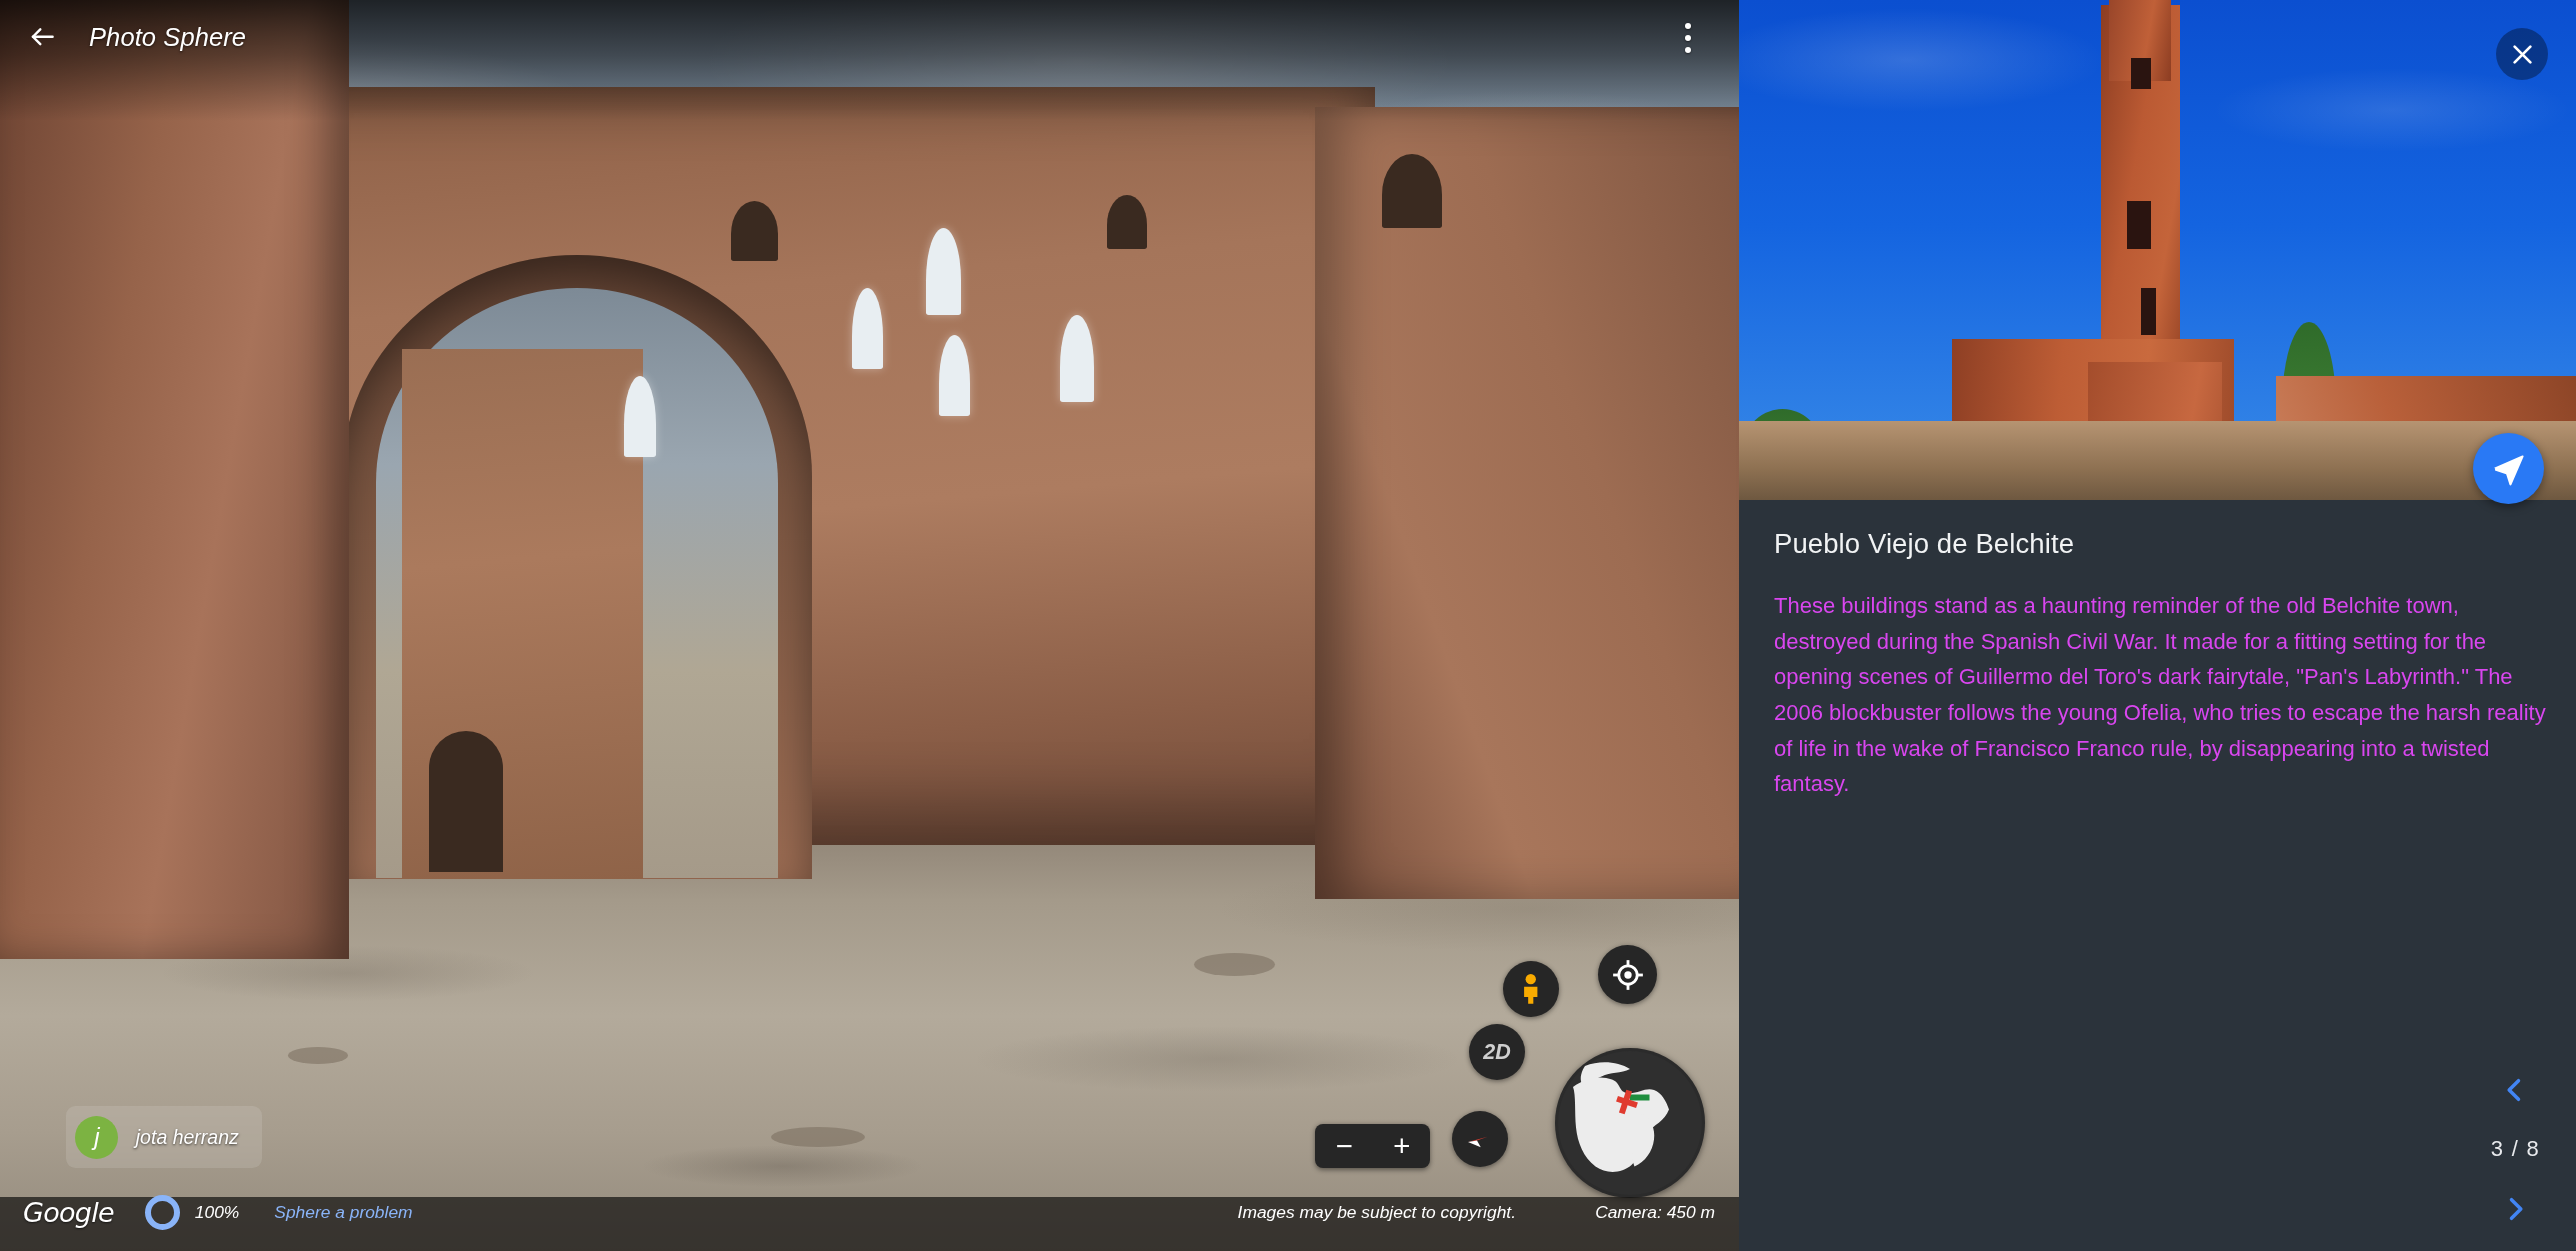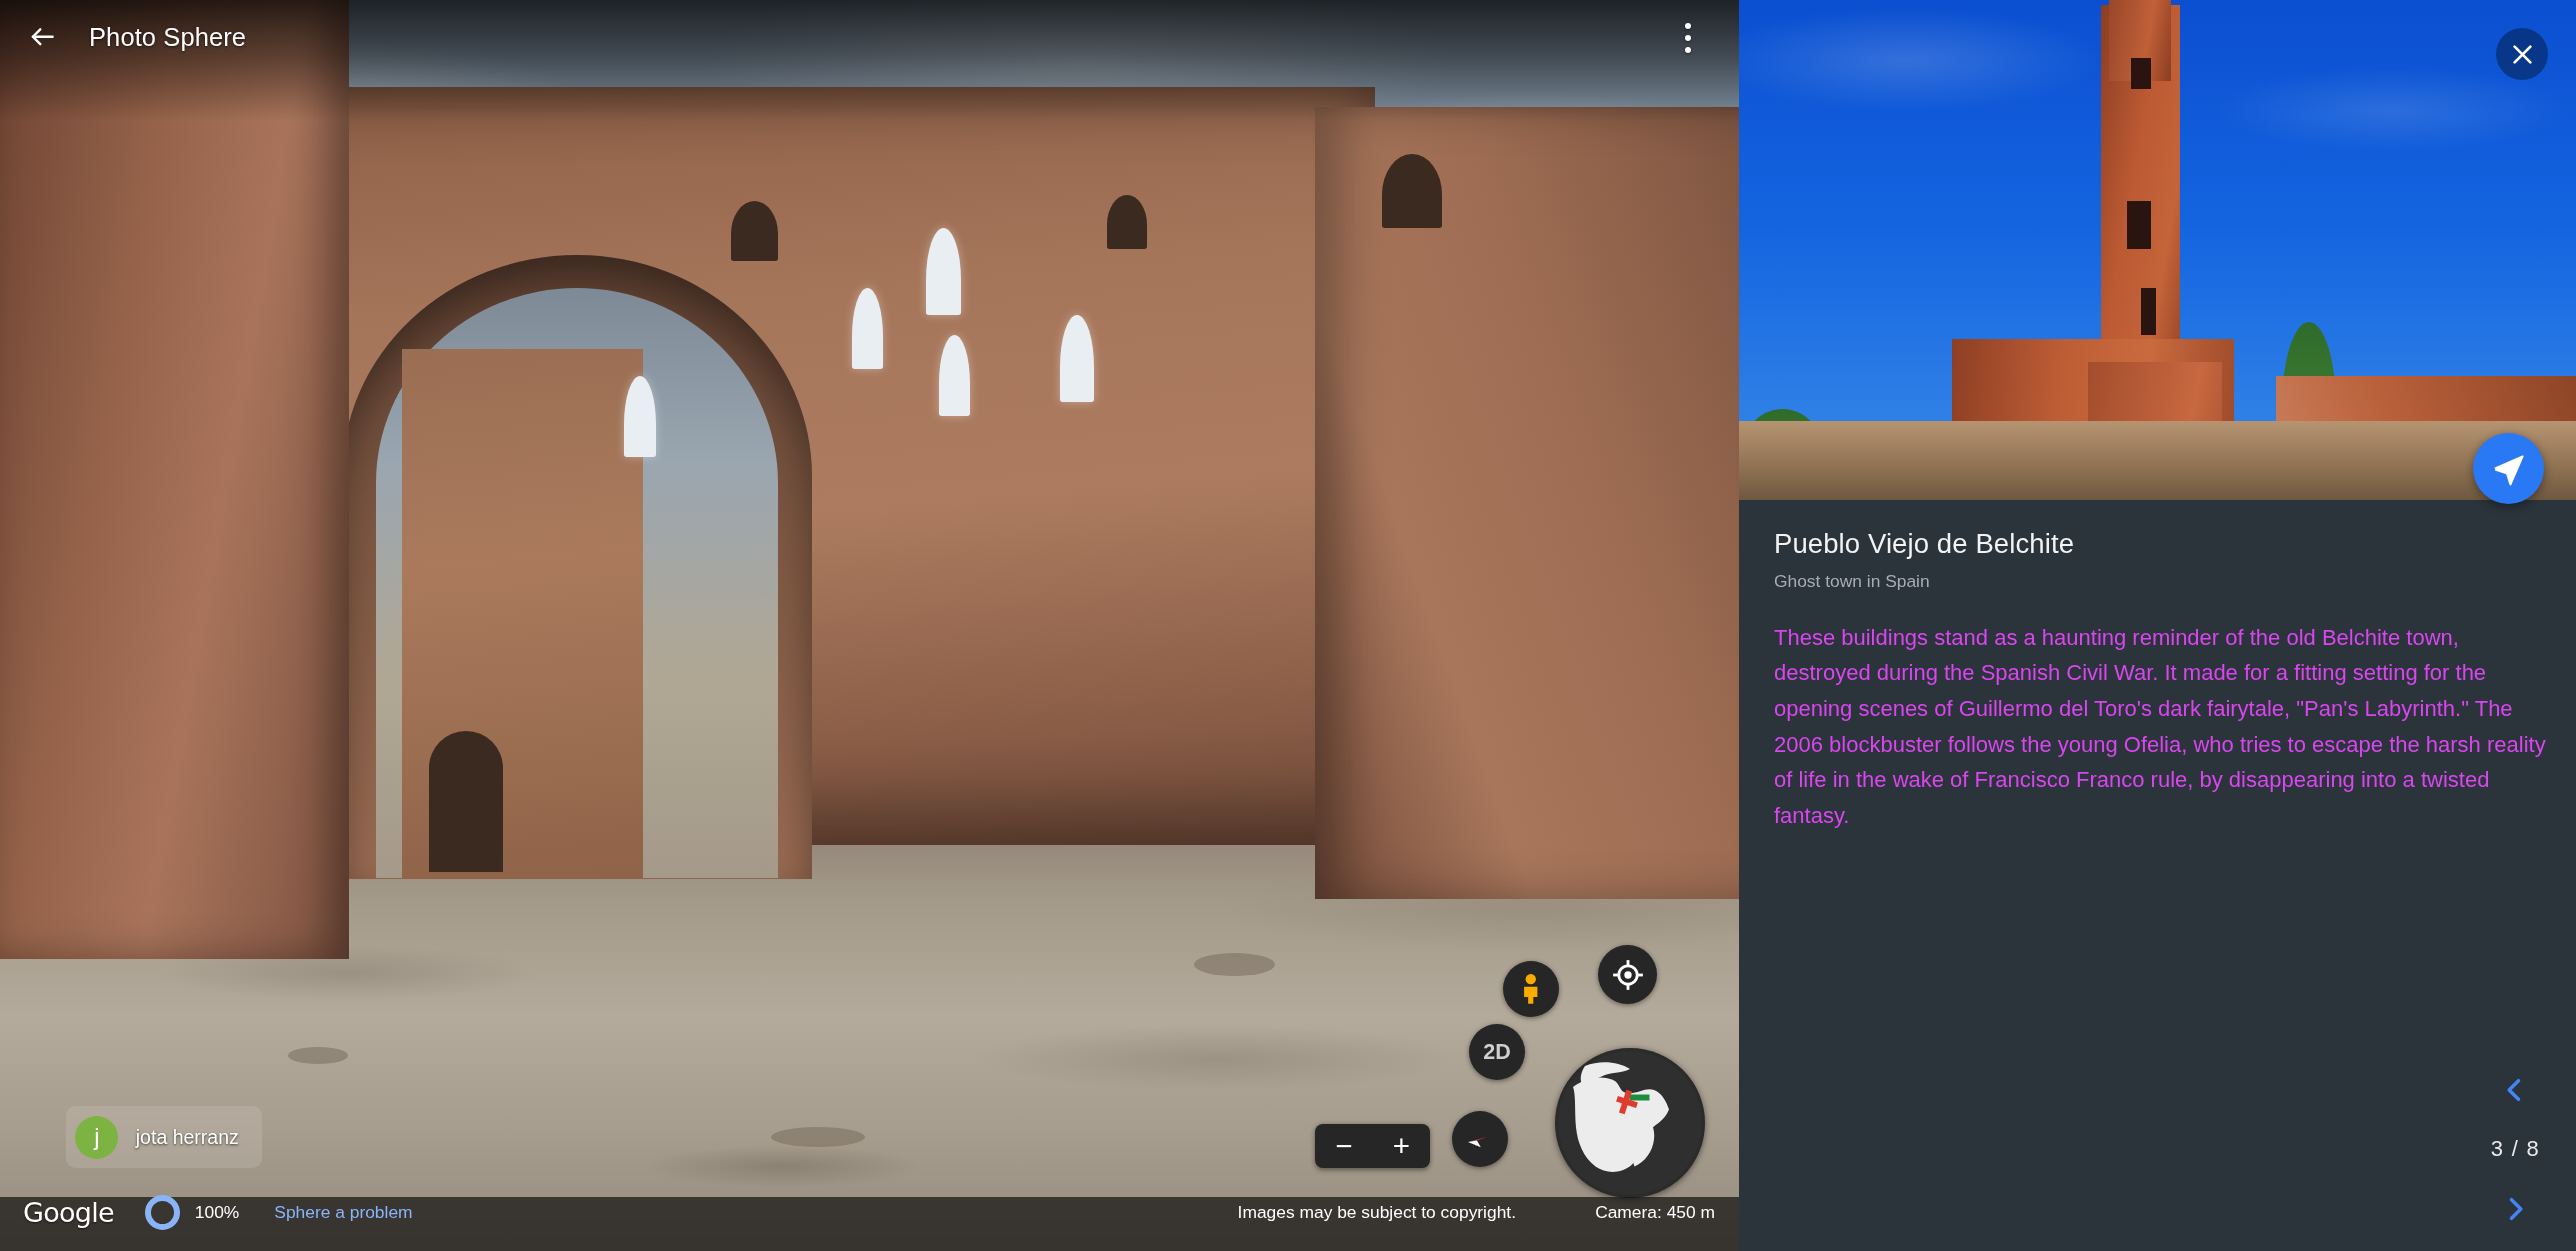--- a/index.html
+++ b/index.html
@@ -1,20 +1,20 @@
 <!DOCTYPE html>
 <html style="font-size:10.7px"><head>
 <meta charset="utf-8">
 <style>
   html,body{margin:0;padding:0;background:#000;}
   body{width:2576px;height:1252px;overflow:hidden;font-family:"Liberation Sans",sans-serif;}
   .app{position:relative;width:2576px;height:1252px;display:flex;}
 
   
-  .viewer{position:relative;width:1893px;height:1252px;overflow:hidden;background:#1d4ed8;}
+  .viewer{position:relative;width:1893px;height:1252px;overflow:hidden;background:#1d4ed8;font-style:italic;}
 
   
   .sky{position:absolute;left:0;top:0;width:1739px;height:510px;
        background:linear-gradient(180deg,#6d7c8c 0%,#7f8f9e 25%,#93a4b2 50%,#a9bac6 75%,#b9c8d2 100%);}
   .sky:after{content:"";position:absolute;inset:0;
        background:
          radial-gradient(ellipse 402px 107px at 18% 22%, rgba(255,255,255,.28), transparent 70%),
          radial-gradient(ellipse 537px 134px at 62% 12%, rgba(255,255,255,.22), transparent 70%),
          radial-gradient(ellipse 335px 87px at 88% 30%, rgba(230,235,240,.25), transparent 72%),
          radial-gradient(ellipse 470px 121px at 40% 45%, rgba(120,135,150,.35), transparent 75%);}
@@ -280,21 +280,20 @@
     </div>
 
     <div class="fab">
       <svg width="35" height="35" viewBox="0 0 24 24" fill="#fff">
         <path d="M2.2 11.4 21.4 3.1c.6-.3 1.2.3.9.9L14 23.2c-.3.6-1.1.5-1.3-.1l-2.3-7.2-7.2-2.3c-.6-.2-.7-1-.2-1.2z"></path>
       </svg>
     </div>
 
     <div class="pbody">
       <div class="ptitle">Pueblo Viejo de Belchite</div>
-      <div class="psub">Ghost town in Spain</div>
       <div class="pdesc">These buildings stand as a haunting reminder of the old Belchite town, destroyed during the Spanish Civil War. It made for a fitting setting for the opening scenes of Guillermo del Toro's dark fairytale, "Pan's Labyrinth." The 2006 blockbuster follows the young Ofelia, who tries to escape the harsh reality of life in the wake of Francisco Franco rule, by disappearing into a twisted fantasy.</div>
     </div>
 
     <div class="pager">
       <div class="chev">
         <svg width="28" height="28" viewBox="0 0 24 24" fill="none" stroke="#4285f4" stroke-width="3" stroke-linecap="round" stroke-linejoin="round">
           <polyline points="15,4 7,12 15,20"></polyline>
         </svg>
       </div>
       <div class="pgtext">3 / 8</div>

